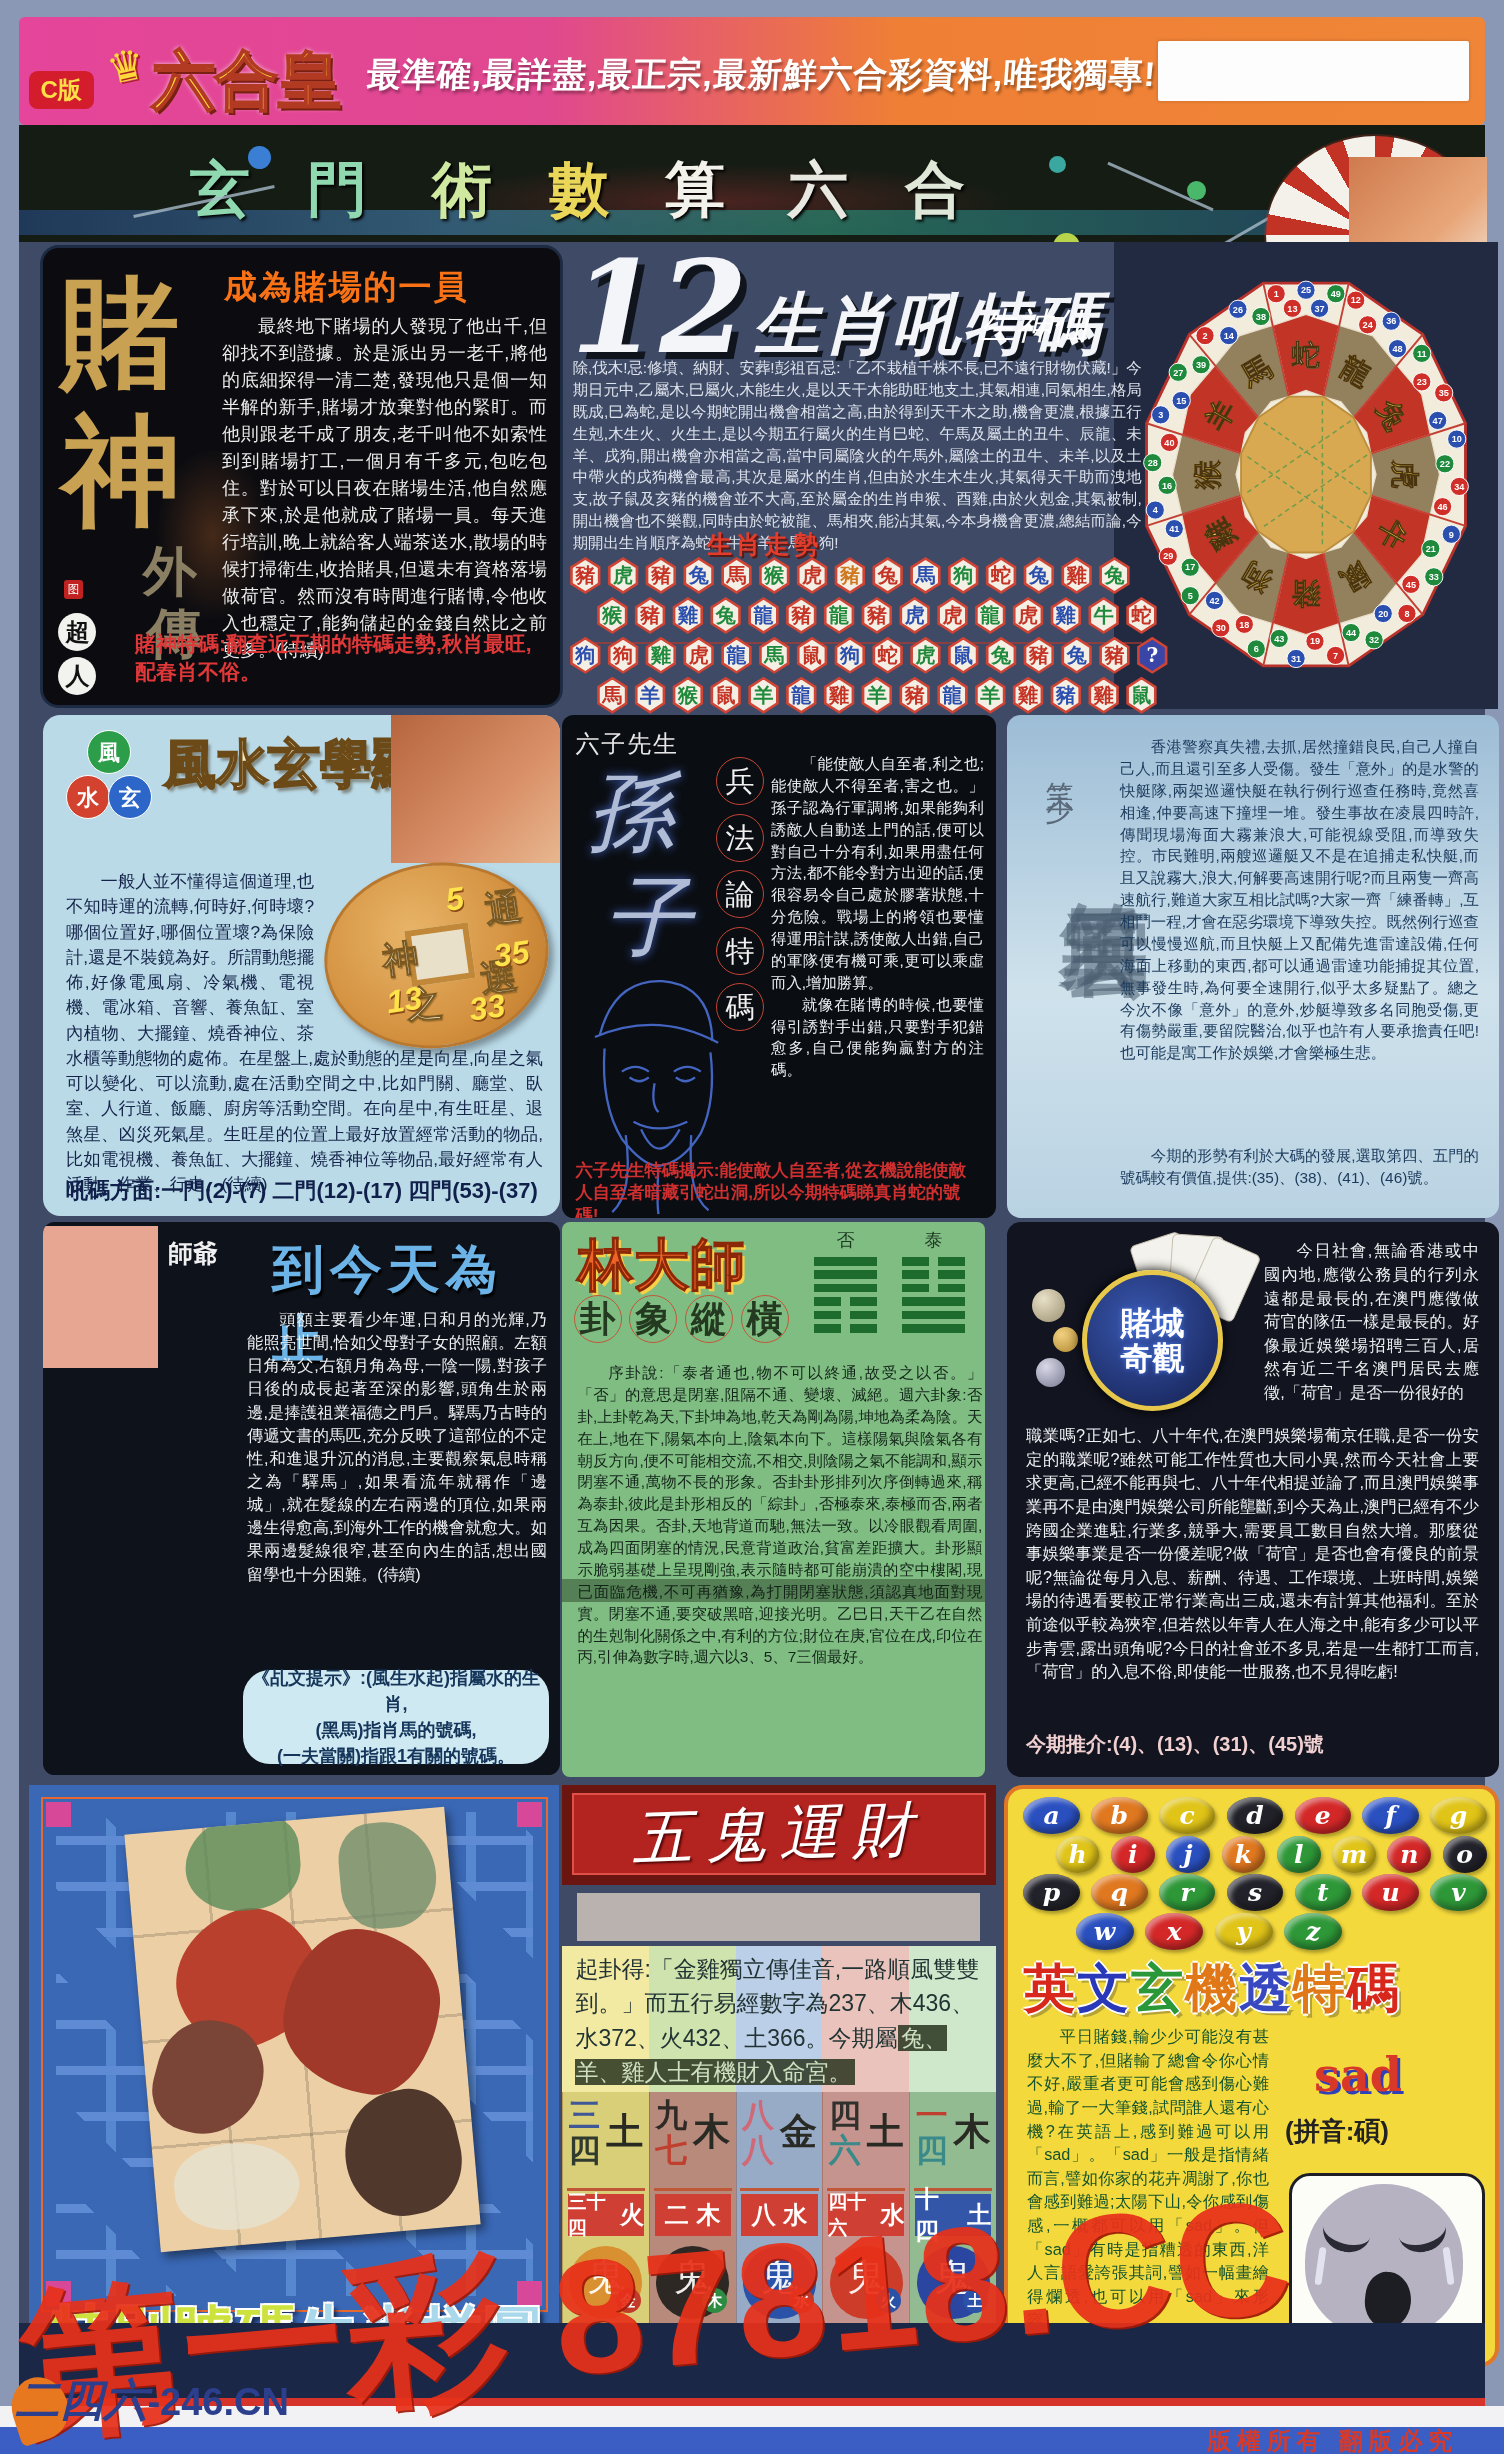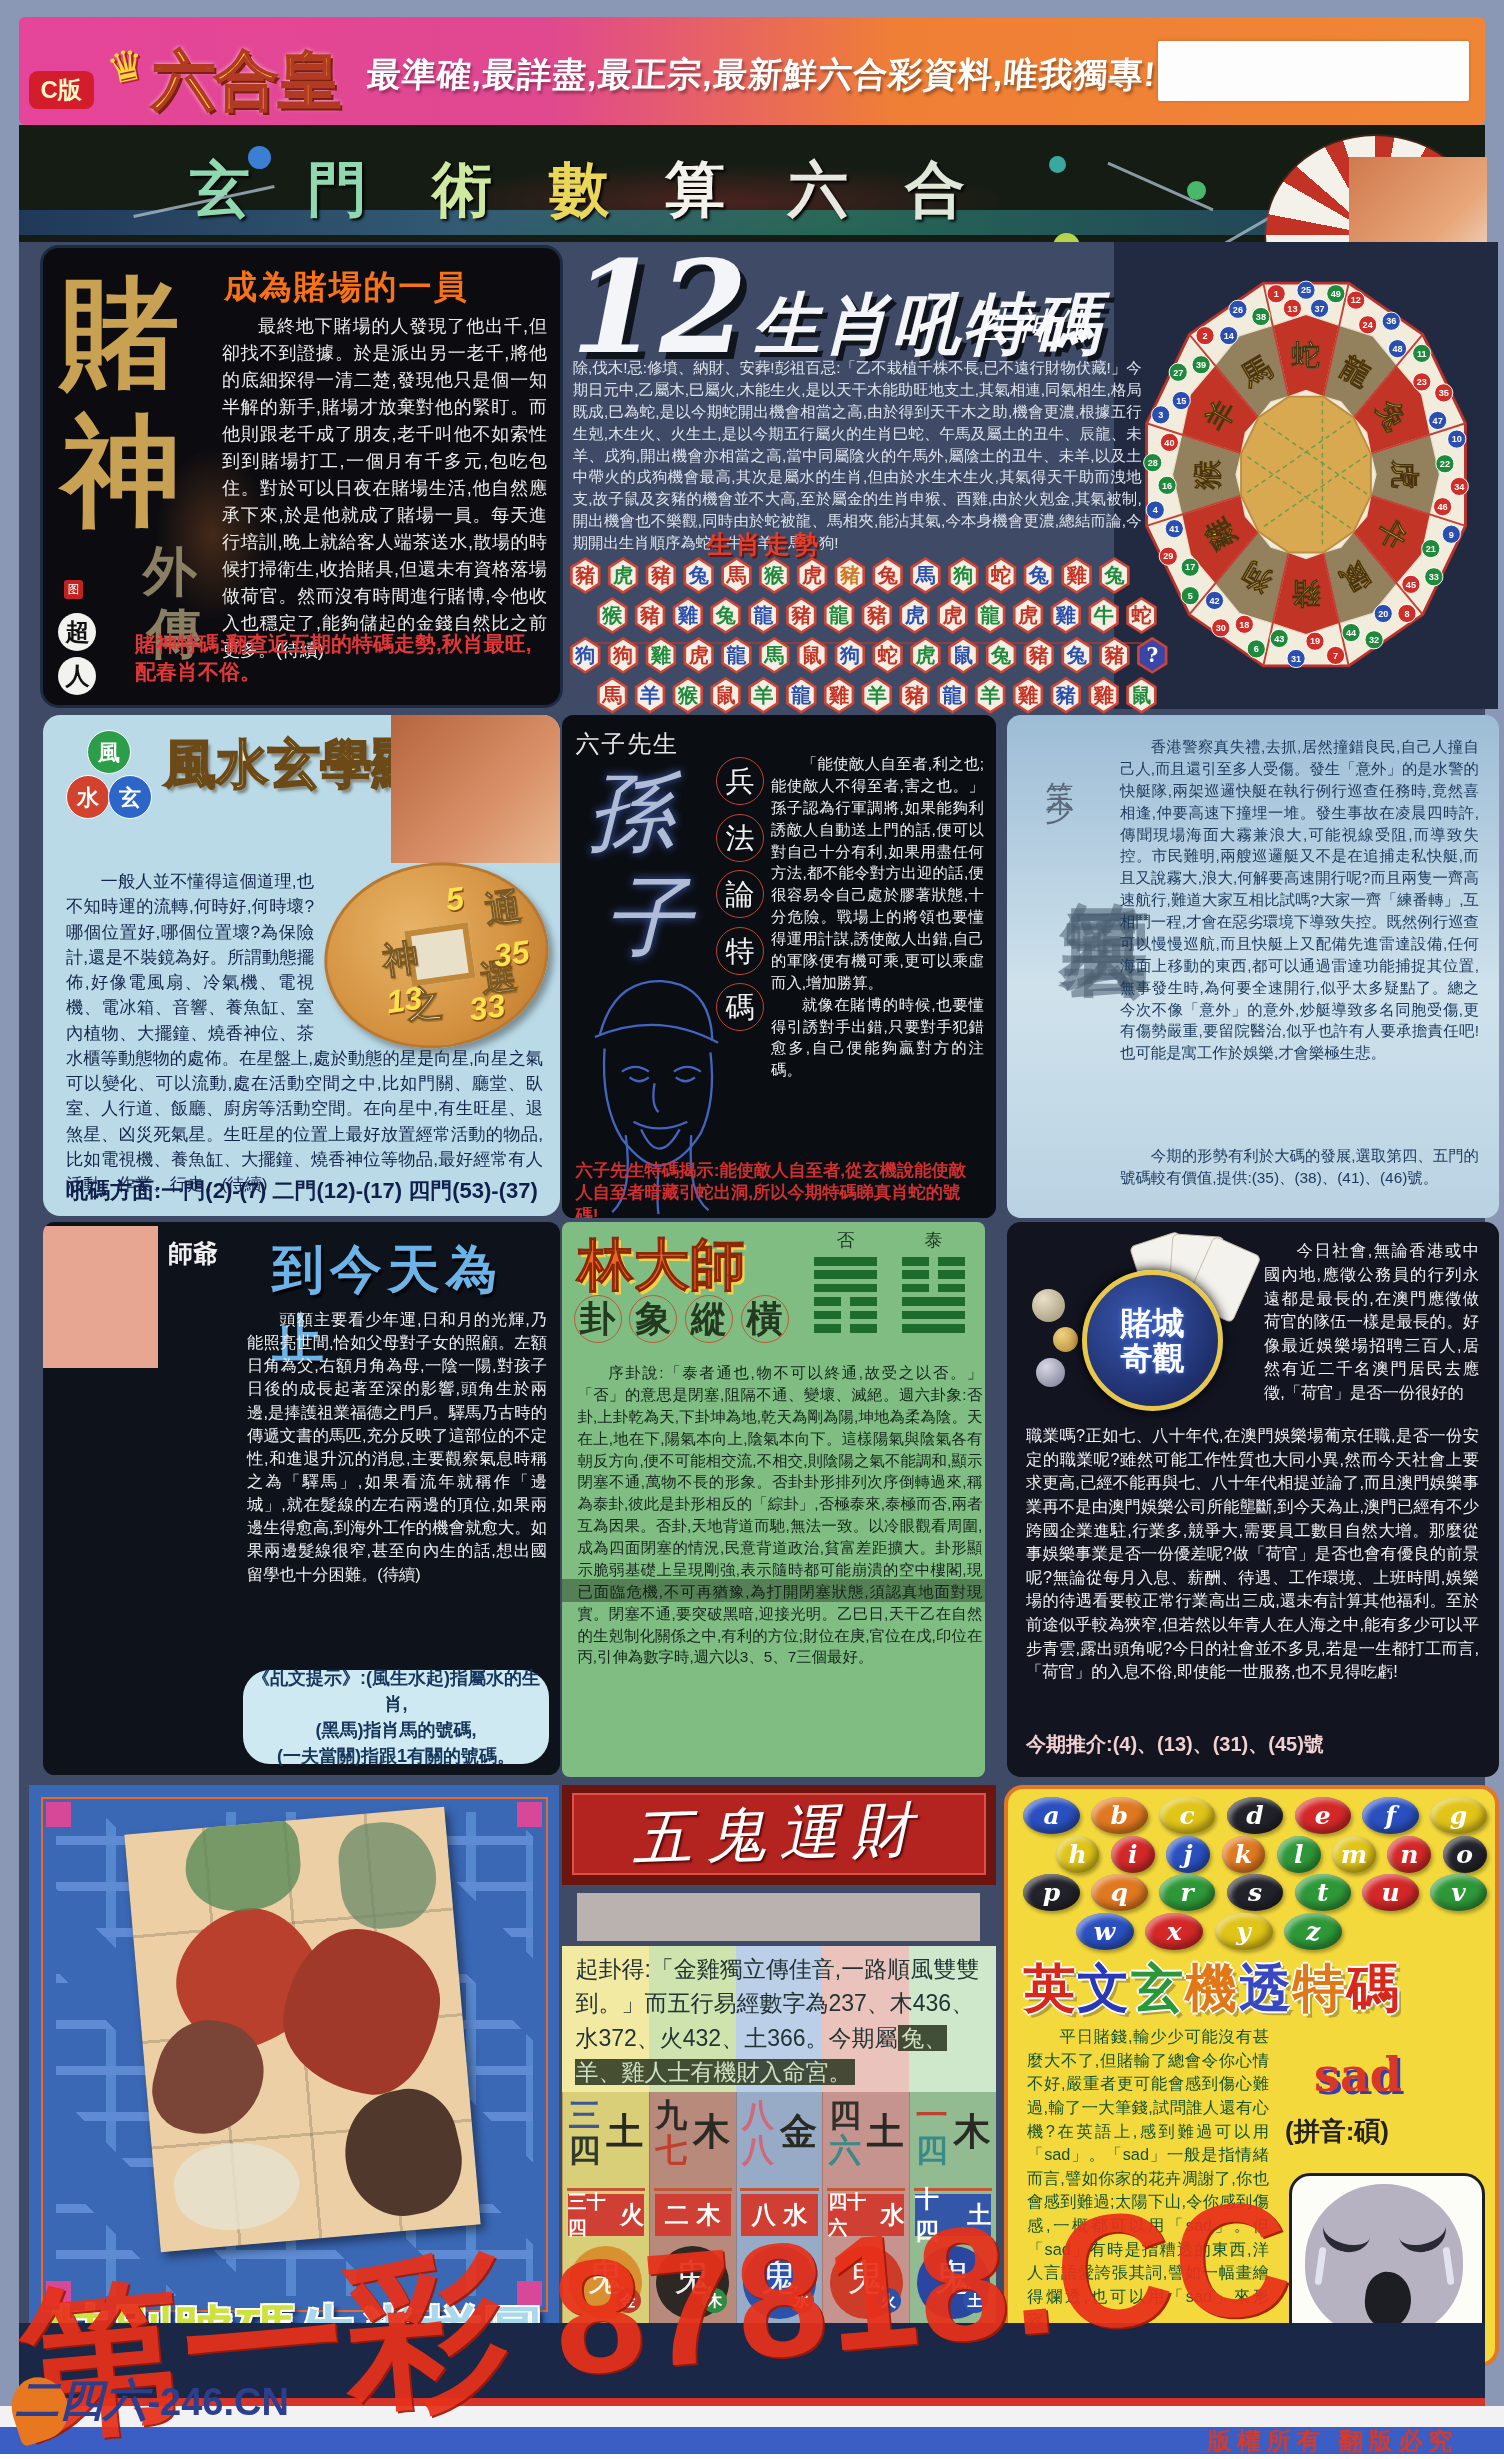--- a/index.html
+++ b/index.html
@@ -2,21 +2,21 @@
 <html><head>
 <meta charset="utf-8">
 <style>
   html,body{margin:0;padding:0;}
   body{width:1504px;height:2459px;position:relative;background:#8a97b5;font-family:"Liberation Sans",sans-serif;overflow:hidden;}
   .abs{position:absolute;}
   .jt{text-align:justify;}
   #sheet{left:19px;top:125px;width:1466px;height:2281px;background:#3f4a66;}
   
   #header{left:19px;top:17.3px;width:1466px;height:108px;background:linear-gradient(90deg,#e5459a 0%,#e0488f 36%,#ef7f35 60%,#ef8637 100%);border-radius:5.8px;}
-  #c-badge{left:9.6px;top:54px;width:65px;height:38px;background:#d31c2c;border-radius:8.6px;color:#fef9c3;font-size:24px;font-weight:bold;text-align:center;line-height:38px;}
+  #c-badge{left:9.6px;top:54px;width:65px;height:38px;background:#d31c2c;border-radius:8.6px;color:#fde047;font-size:24px;font-weight:bold;text-align:center;line-height:38px;}
   #crown{left:88px;top:25px;font-size:42px;color:#ffd83a;text-shadow:1.9px 1.9px 0 #a22;transform:rotate(-12deg);}
   #logo{left:133px;top:21px;font-size:63px;font-weight:bold;font-family:"DejaVu Serif",serif;color:#ffd83a;-webkit-text-stroke:1.9px #b33a22;text-shadow:2.9px 2.9px 0 #7a2012,0 0 5.8px #fff;}
   #tagline{left:348px;top:35px;font-size:34px;font-weight:bold;color:#fff;text-shadow:1.9px 2.9px 2.9px rgba(0,0,0,.35);transform:skewX(-4deg);letter-spacing:1px;}
   #hdr-blank{left:1139px;top:24px;width:311px;height:60px;background:#fdfdfd;border-radius:1.9px;box-shadow:0 0 3.8px rgba(0,0,0,.2);}
   
   #mystic{left:19px;top:125px;width:1466px;height:117px;background:#141c14;overflow:hidden;}
   #mystic .glow{position:absolute;left:403px;top:38px;width:596px;height:77px;background:radial-gradient(ellipse at center,#7a2a2a88,#0000 70%);}
   #mystic .band{position:absolute;left:0;top:85px;width:1466px;height:25px;background:linear-gradient(90deg,#23406a,#3a6a8a 30%,#2a7a66 55%,#23406a);opacity:.8;}
   .mchar{position:absolute;top:25px;font-family:"DejaVu Serif",serif;font-size:60px;font-weight:bold;text-shadow:1.9px 1.9px 2.9px #000;}
   .dot{position:absolute;border-radius:50%;}

